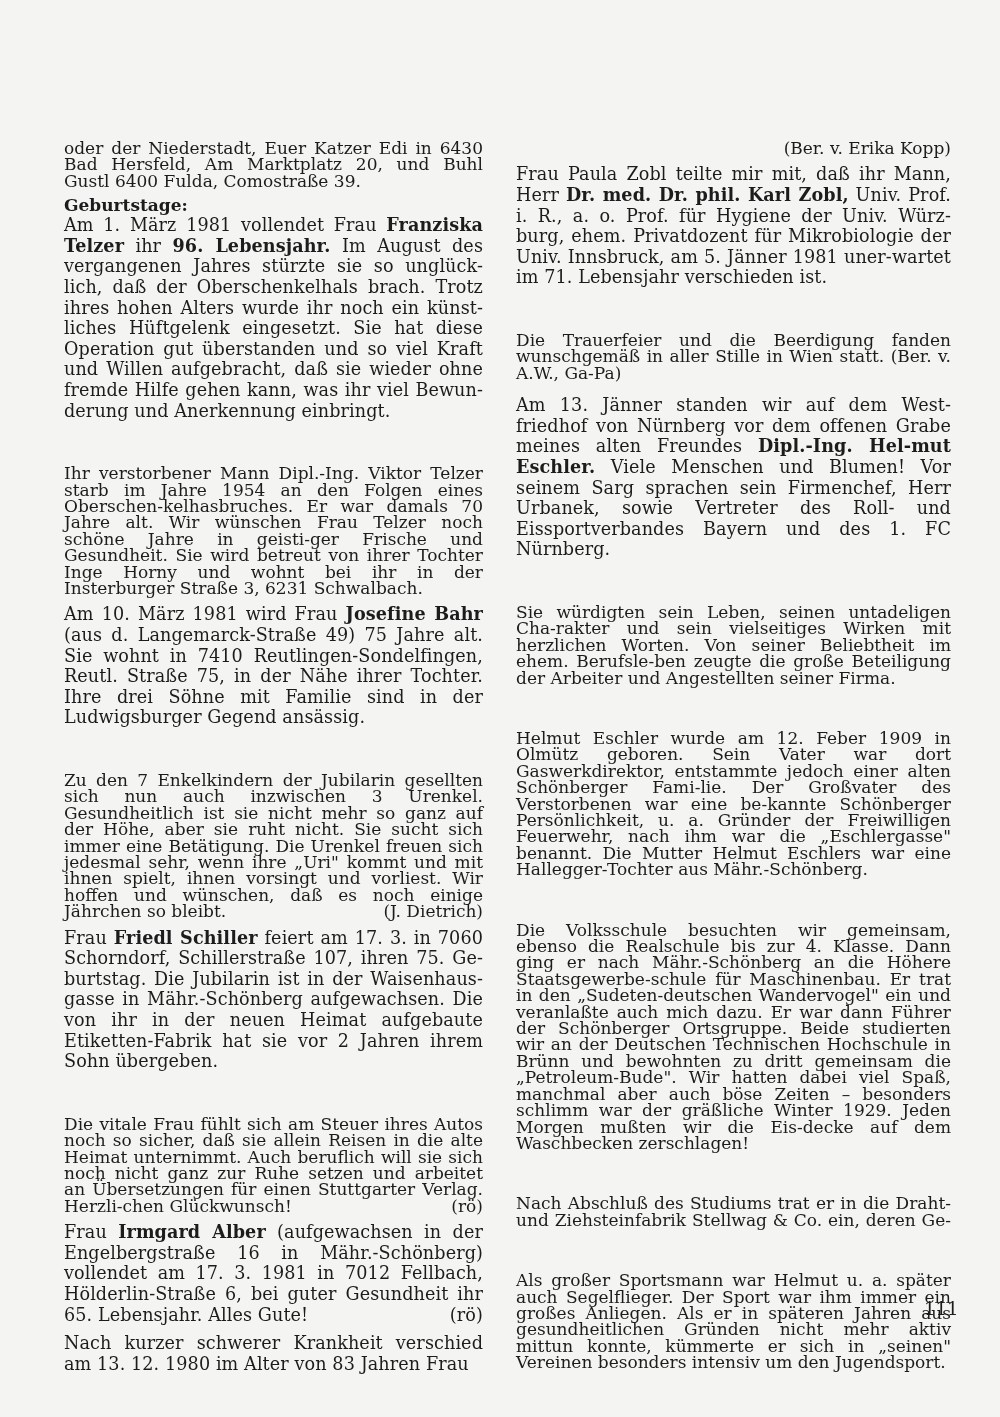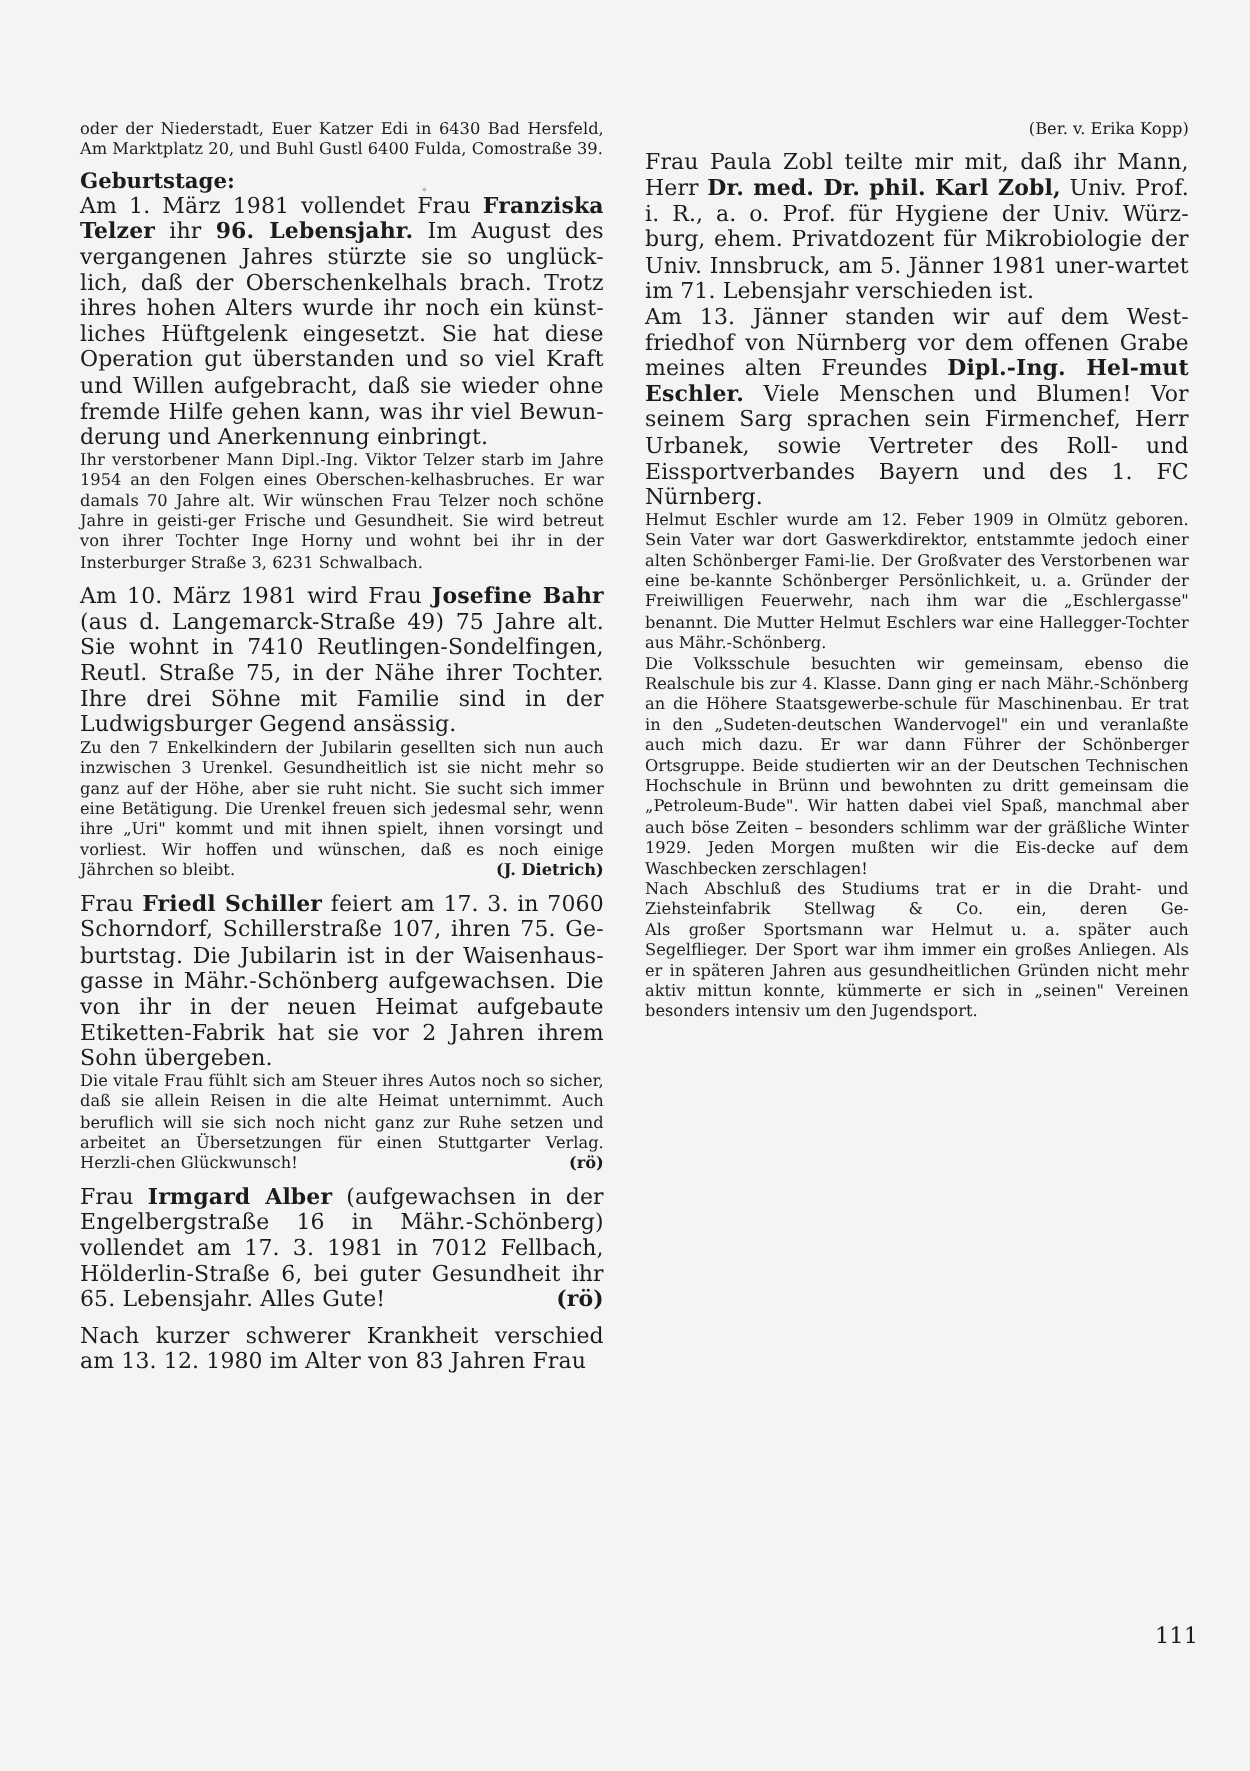--- a/index.html
+++ b/index.html
@@ -5,28 +5,28 @@
   html, body { margin:0; padding:0; }
   body {
     width:1000px; height:1417px; background:#f4f4f2; position:relative; overflow:hidden;
     font-family:"DejaVu Serif","Liberation Serif",serif; color:#1c1c1c;
   }
   .col { position:absolute; top:96px; }
   #col-left { left:64px; width:419px; }
   #col-right { left:516px; width:435px; }
   .p { margin:0; text-align:justify; hyphens:manual; }
   .big { font-size:17.6px; line-height:20.6px; letter-spacing:0.1px; }
-  .small { font-size:13px; line-height:16.4px; }
+  .small { font-size:17px; line-height:16.4px;margin-top:44px; }
   .tight { margin-bottom:8px; }
   .gap { margin-bottom:6px; }
   .h1 { font-weight:bold; font-size:17px; margin:22px 0 4px 0; letter-spacing:0.2px; }
   .h2 { font-weight:bold; font-size:17px; margin:0 0 0 0; line-height:20px; }
   .credit { display:block; text-align:right; }
   .runs b { font-weight:bold; }
-  .inline-credit { float:right;font-weight:bold; }
+  .inline-credit { float:right; }
   #page-number { position:absolute; left:924px; top:1298px; font-size:18px; }
   .speck { position:absolute; width:3px; height:3px; border-radius:50%; background:#bbb; }
 </style>
 </head>
 <body>
 
 <div id="col-left" class="col">
   <p class="p small gap runs"><span>oder der Niederstadt, Euer Katzer Edi in 6430 Bad Hersfeld, Am Marktplatz 20, und Buhl Gustl 6400 Fulda, Comostraße 39.</span></p>
   <div class="h2">Geburtstage:</div>
   <p class="p big runs"><span>Am 1. März 1981 vollendet Frau </span><b>Franziska Telzer</b><span> ihr </span><b>96. Lebensjahr.</b><span> Im August des vergangenen Jahres stürzte sie so unglück-lich, daß der Oberschenkelhals brach. Trotz ihres hohen Alters wurde ihr noch ein künst-liches Hüftgelenk eingesetzt. Sie hat diese Operation gut überstanden und so viel Kraft und Willen aufgebracht, daß sie wieder ohne fremde Hilfe gehen kann, was ihr viel Bewun-derung und Anerkennung einbringt.</span></p>
@@ -37,21 +37,23 @@
   <p class="p small tight"><span class="runs"><span>Die vitale Frau fühlt sich am Steuer ihres Autos noch so sicher, daß sie allein Reisen in die alte Heimat unternimmt. Auch beruflich will sie sich noch nicht ganz zur Ruhe setzen und arbeitet an Übersetzungen für einen Stuttgarter Verlag. Herzli-chen Glückwunsch!</span></span> <span class="inline-credit">(rö)</span></p>
   <p class="p big tight"><span class="runs"><span>Frau </span><b>Irmgard Alber</b><span> (aufgewachsen in der Engelbergstraße 16 in Mähr.-Schönberg) vollendet am 17. 3. 1981 in 7012 Fellbach, Hölderlin-Straße 6, bei guter Gesundheit ihr 65. Lebensjahr. Alles Gute!</span></span> <span class="inline-credit">(rö)</span></p>
   <p class="p big runs"><span>Nach kurzer schwerer Krankheit verschied am 13. 12. 1980 im Alter von 83 Jahren Frau</span></p>
 </div>
 
 <div id="col-right" class="col">
   <p class="p small tight">
       <span class="credit">(Ber. v. Erika Kopp)</span>
     </p>
   <p class="p big runs"><span>Frau Paula Zobl teilte mir mit, daß ihr Mann, Herr </span><b>Dr. med. Dr. phil. Karl Zobl,</b><span> Univ. Prof. i. R., a. o. Prof. für Hygiene der Univ. Würz-burg, ehem. Privatdozent für Mikrobiologie der Univ. Innsbruck, am 5. Jänner 1981 uner-wartet im 71. Lebensjahr verschieden ist.</span></p>
+  <p class="p small runs" style="margin-bottom:14px"><span>Die Trauerfeier und die Beerdigung fanden wunschgemäß in aller Stille in Wien statt. (Ber. v. A.W., Ga-Pa)</span></p>
   <p class="p big runs"><span>Am 13. Jänner standen wir auf dem West-friedhof von Nürnberg vor dem offenen Grabe meines alten Freundes </span><b>Dipl.-Ing. Hel-mut Eschler.</b><span> Viele Menschen und Blumen! Vor seinem Sarg sprachen sein Firmenchef, Herr Urbanek, sowie Vertreter des Roll- und Eissportverbandes Bayern und des 1. FC Nürnberg.</span></p>
+  <p class="p small runs"><span>Sie würdigten sein Leben, seinen untadeligen Cha-rakter und sein vielseitiges Wirken mit herzlichen Worten. Von seiner Beliebtheit im ehem. Berufsle-ben zeugte die große Beteiligung der Arbeiter und Angestellten seiner Firma.</span></p>
   <p class="p small runs"><span>Helmut Eschler wurde am 12. Feber 1909 in Olmütz geboren. Sein Vater war dort Gaswerkdirektor, entstammte jedoch einer alten Schönberger Fami-lie. Der Großvater des Verstorbenen war eine be-kannte Schönberger Persönlichkeit, u. a. Gründer der Freiwilligen Feuerwehr, nach ihm war die „Eschlergasse" benannt. Die Mutter Helmut Eschlers war eine Hallegger-Tochter aus Mähr.-Schönberg.</span></p>
   <p class="p small runs"><span>Die Volksschule besuchten wir gemeinsam, ebenso die Realschule bis zur 4. Klasse. Dann ging er nach Mähr.-Schönberg an die Höhere Staatsgewerbe-schule für Maschinenbau. Er trat in den „Sudeten-deutschen Wandervogel" ein und veranlaßte auch mich dazu. Er war dann Führer der Schönberger Ortsgruppe. Beide studierten wir an der Deutschen Technischen Hochschule in Brünn und bewohnten zu dritt gemeinsam die „Petroleum-Bude". Wir hatten dabei viel Spaß, manchmal aber auch böse Zeiten – besonders schlimm war der gräßliche Winter 1929. Jeden Morgen mußten wir die Eis-decke auf dem Waschbecken zerschlagen!</span></p>
   <p class="p small runs" style="text-align-last:justify"><span>Nach Abschluß des Studiums trat er in die Draht- und Ziehsteinfabrik Stellwag &amp; Co. ein, deren Ge-</span></p>
   <p class="p small runs"><span>Als großer Sportsmann war Helmut u. a. später auch Segelflieger. Der Sport war ihm immer ein großes Anliegen. Als er in späteren Jahren aus gesundheitlichen Gründen nicht mehr aktiv mittun konnte, kümmerte er sich in „seinen" Vereinen besonders intensiv um den Jugendsport.</span></p>
 </div>
 
 <div id="page-number">111</div>
 <div class="speck" style="left:338px;top:150px"></div>
 
 </body></html>

